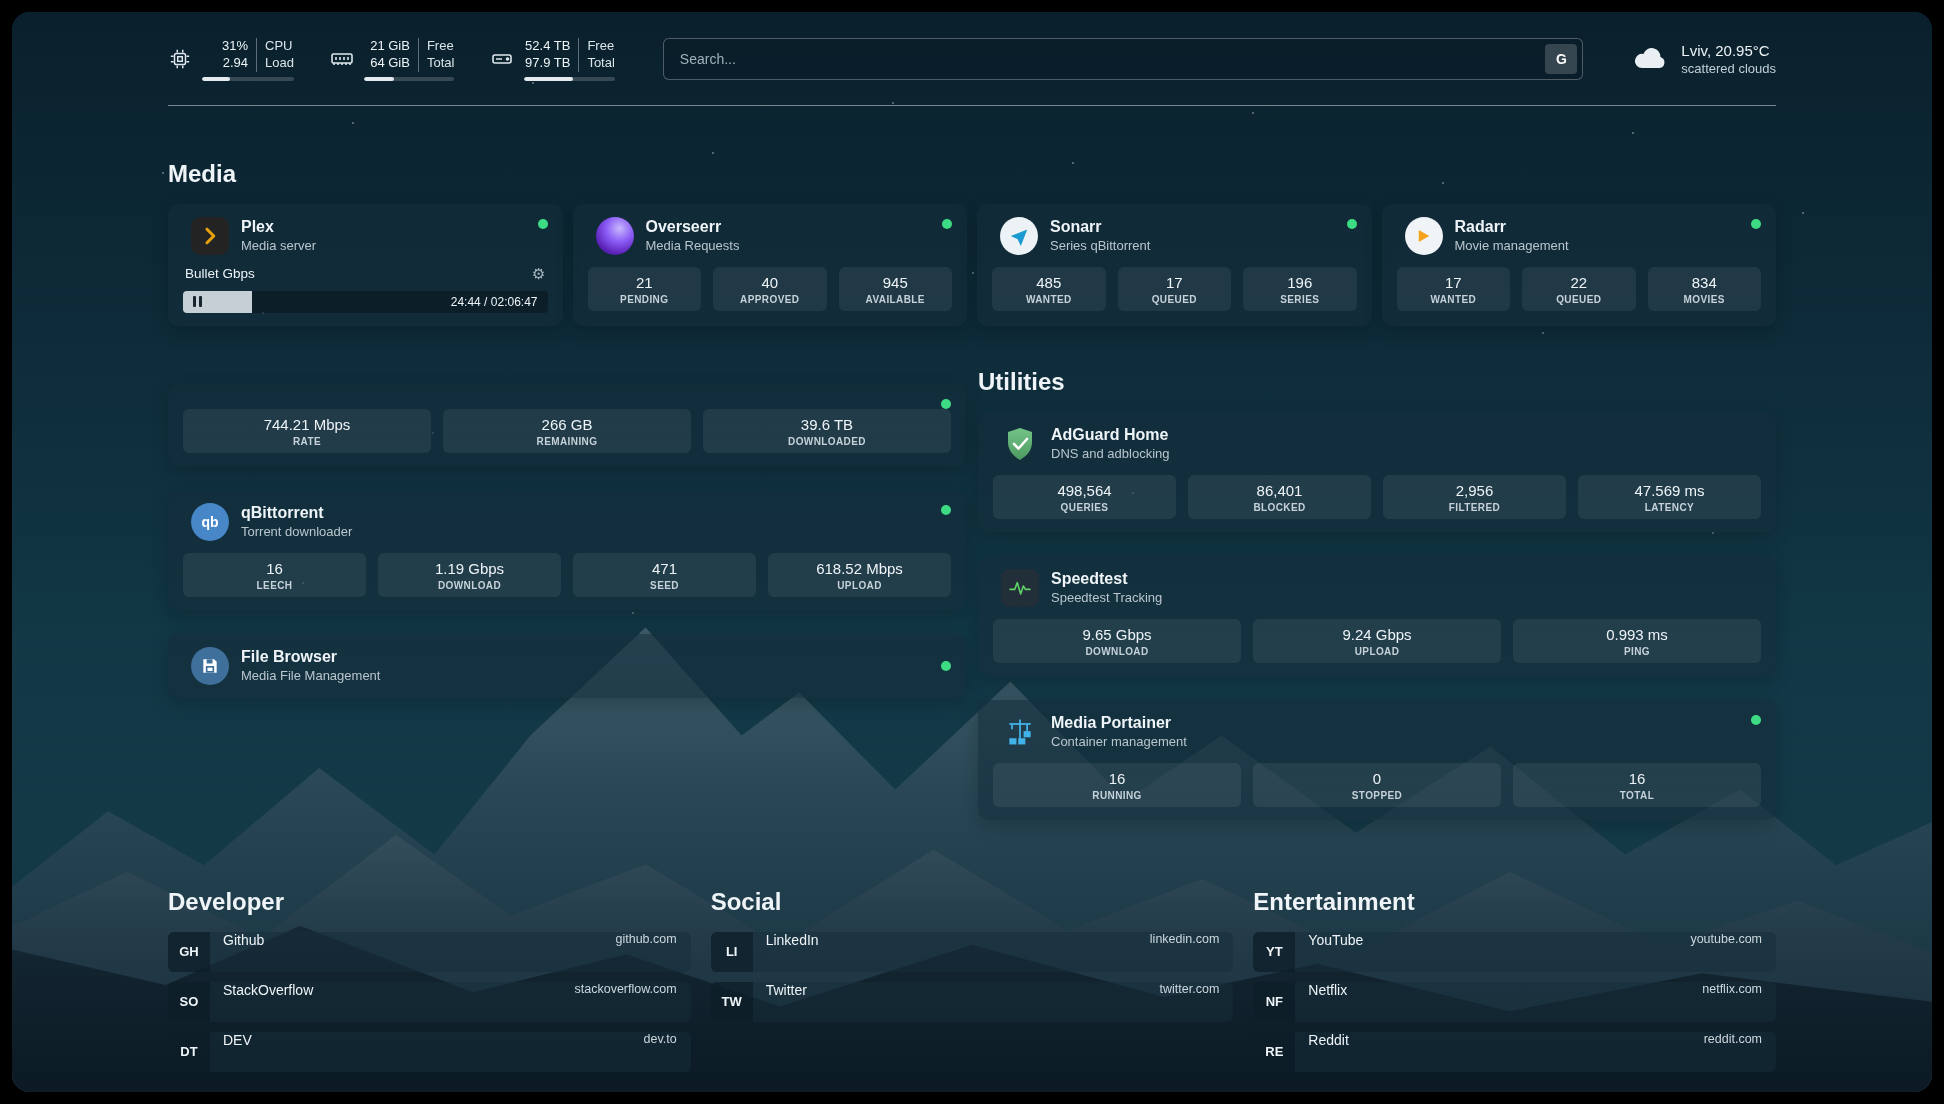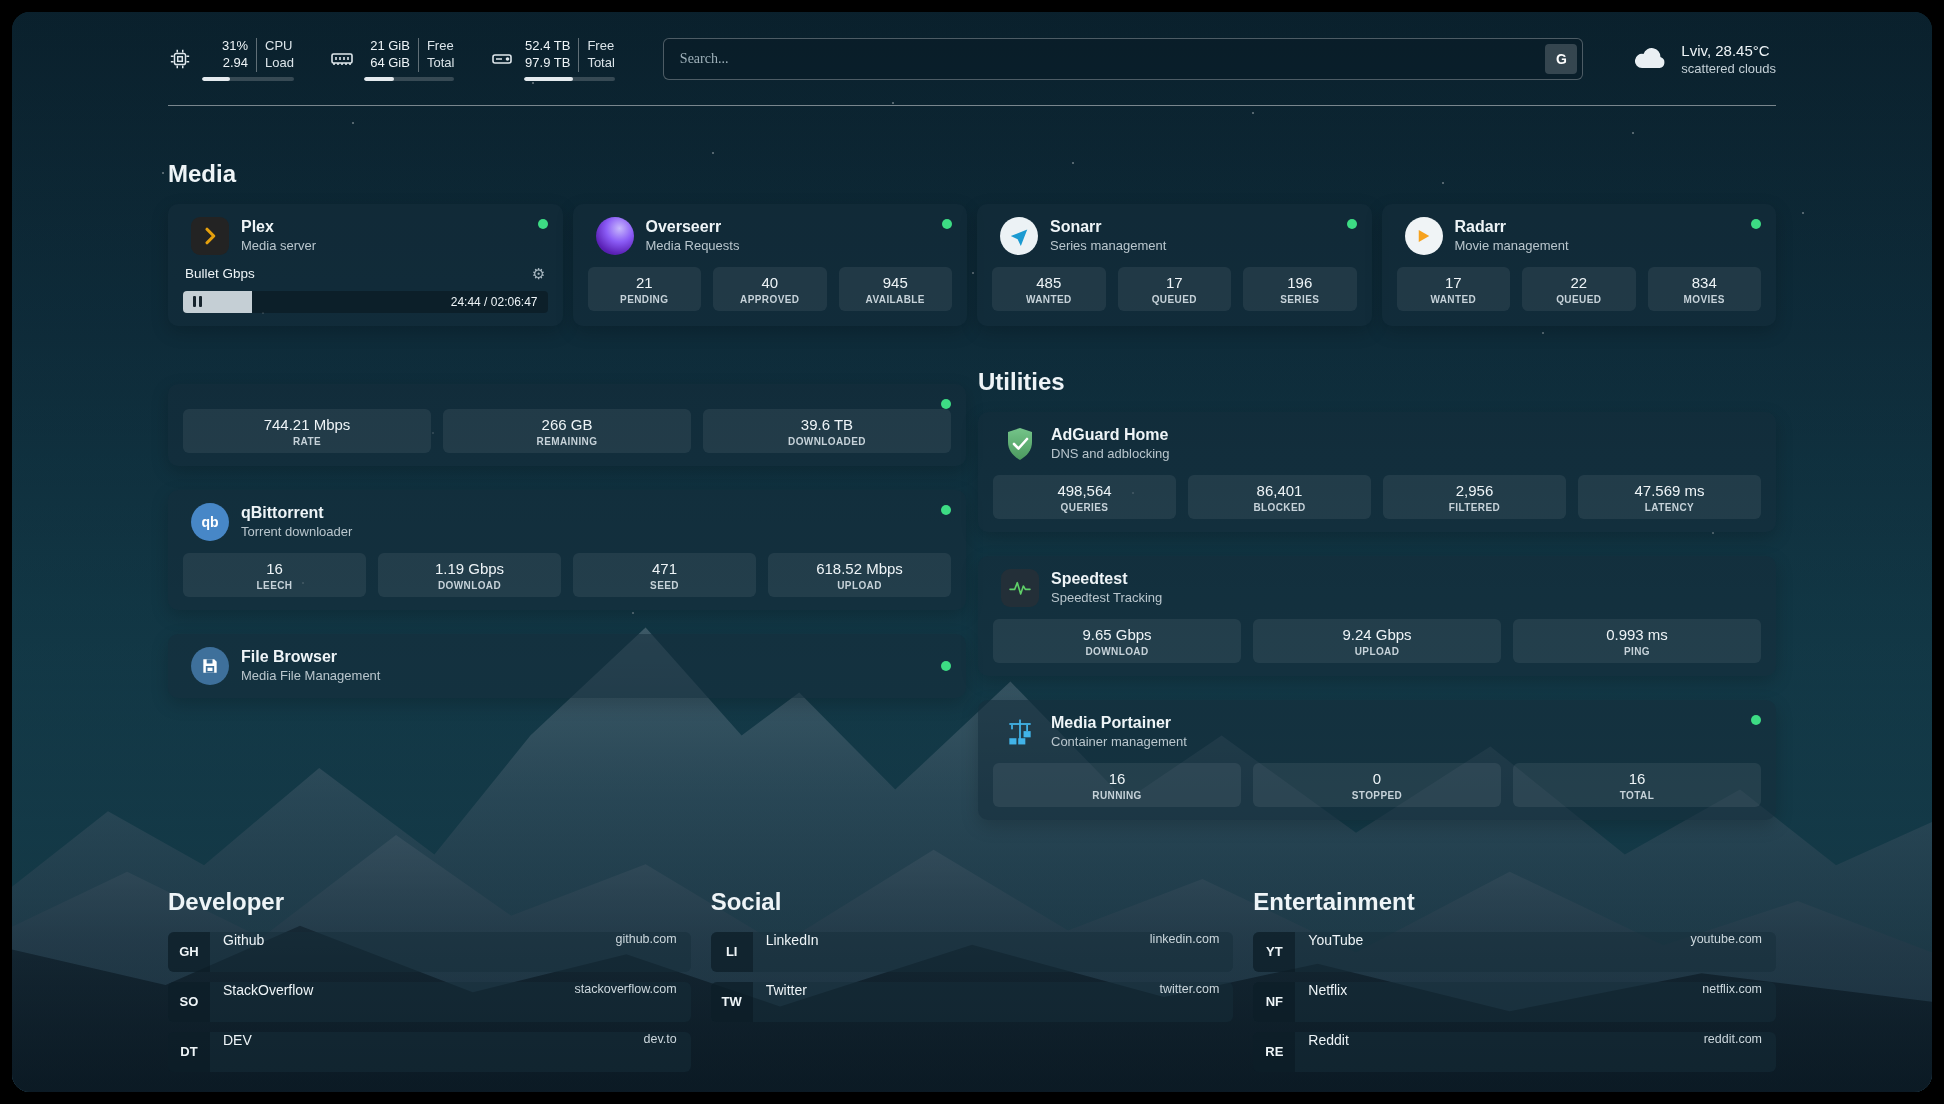--- a/index.html
+++ b/index.html
@@ -32,21 +32,21 @@
   .metrics{display:flex;gap:36px;align-items:center;}
   .metric{display:flex;align-items:center;gap:10px;}
   .micon{display:flex;width:24px;height:24px;align-items:center;justify-content:center;}
   .mrows{display:flex;gap:8px;font-size:13px;line-height:1.3;}
   .mnums{text-align:right;min-width:46px;}
   .mlabels{padding-left:8px;border-left:1px solid rgba(255,255,255,.35);color:#dbe4e9;}
   .mbar{margin-top:5px;height:4px;border-radius:2px;background:rgba(255,255,255,.18);overflow:hidden;}
   .mbar span{display:block;height:100%;background:#e4eaee;border-radius:2px;}
   .searchwrap{flex:1;display:flex;align-items:center;margin:0 48px;height:40px;background:rgba(10,28,38,.55);
     border:1px solid rgba(255,255,255,.28);border-radius:6px;padding:0 5px 0 14px;}
-  .searchwrap input{flex:1;background:transparent;border:none;outline:none;color:#bef264;font-size:14px;font-family:Liberation Serif, serif;}
+  .searchwrap input{flex:1;background:transparent;border:none;outline:none;color:#bef264;font-size:14px;font-family:Liberation Sans, sans-serif;}
   .searchwrap input::placeholder{color:#9fb1ba;}
   .gbtn{width:32px;height:30px;border:none;border-radius:4px;background:rgba(255,255,255,.18);color:#fff;
     font-size:14px;font-weight:700;cursor:pointer;font-family:inherit;}
   .weather{display:flex;align-items:center;gap:12px;}
   .wloc{font-size:15px;}
   .wcond{font-size:13px;color:#c3cfd6;margin-top:2px;}
   .divider{margin-top:24px;height:1px;background:rgba(255,255,255,.45);}
   .section-title{font-size:24px;font-weight:700;margin:0;}
   .sec-media{margin-top:54px;}
   .media-grid{display:grid;grid-template-columns:repeat(4,1fr);gap:10px;margin-top:16px;}
@@ -190,21 +190,21 @@
         <button class="gbtn">G</button>
       </div>
 
       <div class="weather">
         <span>
           <svg width="38" height="30" viewBox="0 0 24 18" fill="#e9eff3">
             <path d="M7 16a4.5 4.5 0 1 1 .9-8.9A5.5 5.5 0 0 1 18.6 9 3.6 3.6 0 0 1 18 16H7z"></path>
           </svg>
         </span>
         <div>
-          <div class="wloc">Lviv, 28.45°C</div>
+          <div class="wloc">Lviv, 20.95°C</div>
           <div class="wcond">scattered clouds</div>
         </div>
       </div>
     </header>
 
     <div class="divider"></div>
 
     <section class="sec-media">
       <h2 class="section-title">Media</h2>
       <div class="media-grid">
@@ -266,21 +266,21 @@
         <div class="card">
           <span class="dot"></span>
           <div class="chead">
             <span class="cicon ic-sonarr">
               <svg width="22" height="22" viewBox="0 0 24 24">
                   <path d="M3 12l18-7-7 18-3.5-7.5z" fill="#1b9ad1"></path>
                 </svg>
             </span>
             <div>
               <div class="cname">Sonarr</div>
-              <div class="csub">Series management</div>
+              <div class="csub">Series qBittorrent</div>
             </div>
           </div>
           <div class="stats">
             <div class="stat">
               <div class="sval">485</div>
               <div class="slab">WANTED</div>
             </div>
             <div class="stat">
               <div class="sval">17</div>
               <div class="slab">QUEUED</div>

